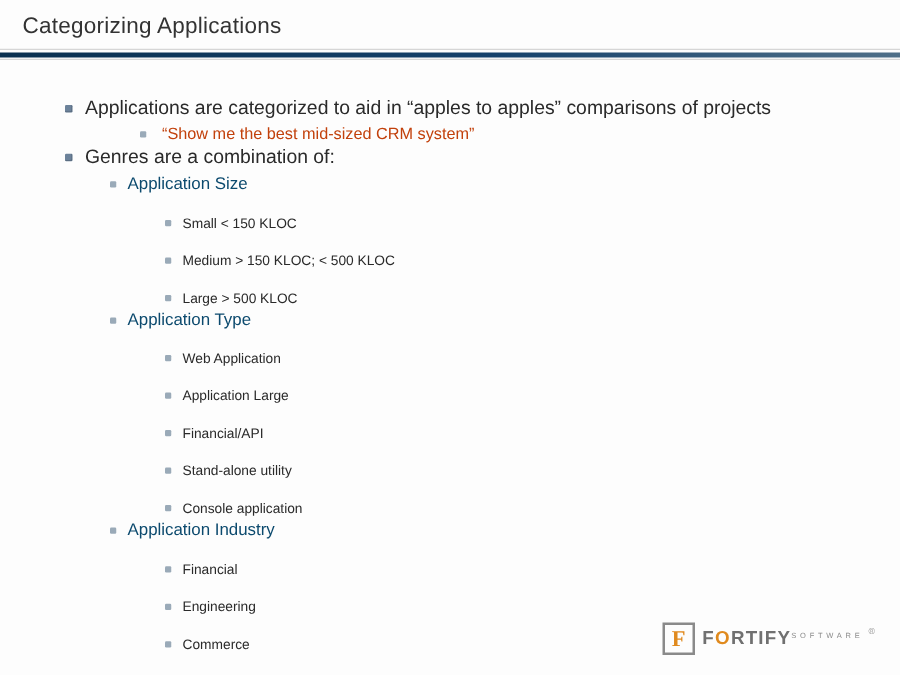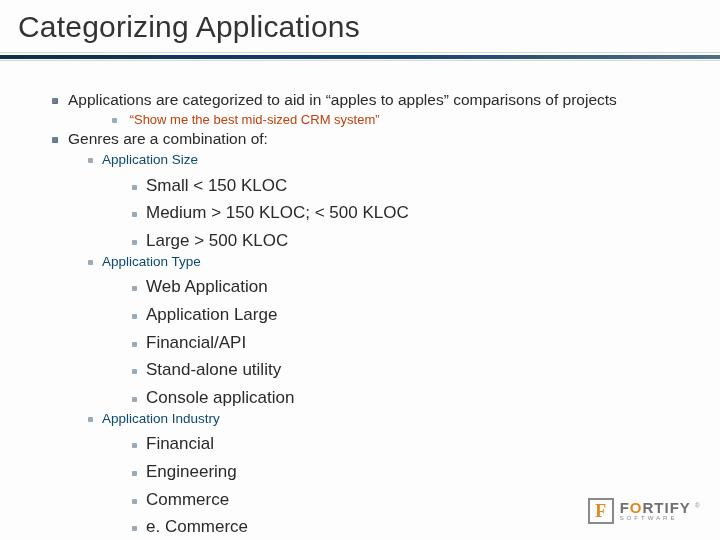--- a/index.html
+++ b/index.html
@@ -1,38 +1,38 @@
 <!DOCTYPE html>
 <html><head>
 <meta charset="utf-8">
 <style>
   * { margin: 0; padding: 0; box-sizing: border-box; }
   html, body { width: 720px; height: 540px; font-family: "Segoe UI", "Helvetica Neue", Arial, sans-serif; background: #fdfdfd; color: #2a2a2a; overflow: hidden; }
   .slide { position: relative; width: 720px; height: 540px; }
   .title-bar {
     padding: 10px 3px 0 18px;
-    font-size: 30px;
+    font-size: 18px;
     font-weight: 400;
     color: #333;
     letter-spacing: 0.2px;
   }
   .title-rule-wrap { margin-top: 8px; }
   .title-rule-thin { height: 1px; background: #d6d6d6; }
   .title-rule-thick { height: 4px; background: linear-gradient(to right, #0a3050 0%, #15416b 55%, #4f6f88 100%); margin-top: 2px; }
   .title-rule-thin2 { height: 1px; background: #d6d6d6; margin-top: 1px; }
 
   .content { padding: 28px 22px 0 52px; font-size: 15px; line-height: 1.28; }
 
   .lvl1 { margin: 1px 0 2px 0; font-size: 15.5px; }
   .lvl1 > .row { display: flex; align-items: baseline; }
   .lvl2 { margin: 1px 0 1px 44px; font-size: 13.5px; }
   .lvl2 > .row { display: flex; align-items: baseline; }
   .lvl2.sub { margin-left: 36px; }
   .lvl2.subline { color:#0c4a6e; }
-  .lvl3 { margin: 6px 0 0 80px; font-size: 17px; }
+  .lvl3 { margin: 16px 0 0 80px; font-size: 11px; }
   .lvl3 > .row { display: flex; align-items: baseline; }
 
   .quote { color: #c2410c; margin-left: 60px; font-size: 13px; }
 
   .bullet-sq { width: 6px; height: 6px; min-width: 6px; background: #6c829a; display: inline-block; margin-right: 10px; position: relative; top: -1px; border-radius: 1px; box-shadow: inset -1px -1px 0 rgba(0,0,0,0.15); }
   .bullet-tiny { width: 5px; height: 5px; min-width: 5px; background: #9aaab8; display: inline-block; margin-right: 9px; position: relative; top: -1px; border-radius: 1px; }
 
   .logo {
     position: absolute;
     right: 18px;
@@ -44,21 +44,21 @@
   .logo-mark {
     width: 26px; height: 26px;
     border: 2px solid #8a8a8a;
     display: flex; align-items: center; justify-content: center;
     color: #e08a1e;
     font-weight: 700;
     font-size: 18px;
     font-family: Georgia, "Times New Roman", serif;
     line-height: 1;
   }
-  .logo-text { display: flex; flex-direction: column; line-height: 0.8; }
+  .logo-text { display: flex; flex-direction: row; line-height: 0.8; }
   .logo-text .top { font-size: 15px; letter-spacing: 1px; color: #707070; font-weight: 600; font-family: Arial, sans-serif; text-transform: uppercase; }
   .logo-text .top .o { color: #e08a1e; }
   .logo-text .bot { font-size: 6px; letter-spacing: 3px; color: #8a8a8a; margin-top: 2px; text-transform: uppercase; }
   .logo-r { font-size: 7px; color: #9a9a9a; position: relative; top: -6px; left: -2px; }
 </style>
 </head>
 <body>
 
 <div class="slide">
 

